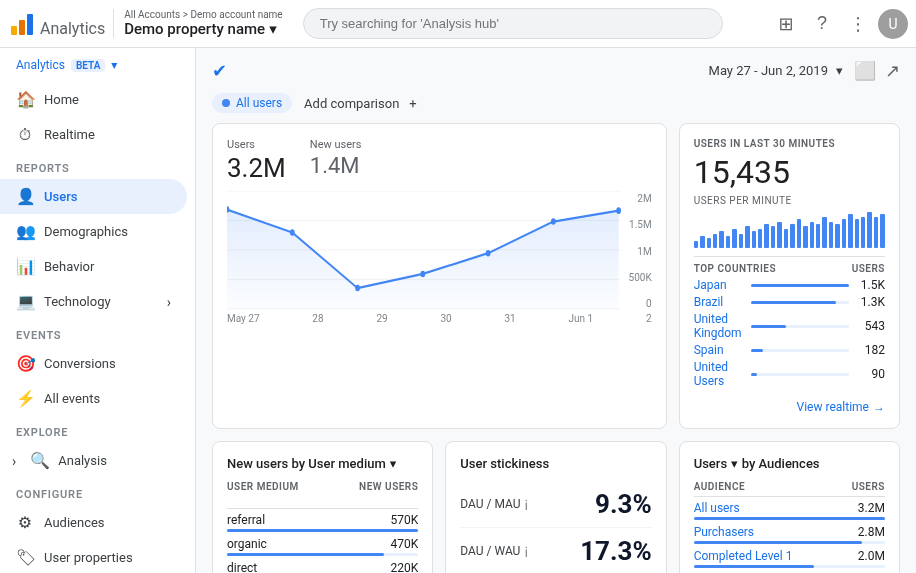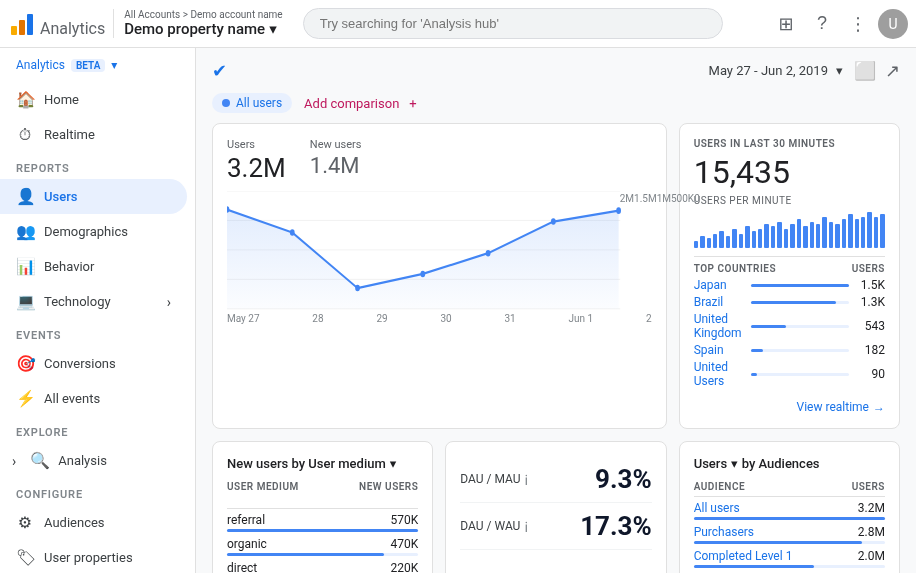--- a/index.html
+++ b/index.html
@@ -40,36 +40,36 @@
     .page-title-row { display: flex; align-items: center; gap: 8px; }
     .page-title { font-size: 20px; font-weight: 400; color: #202124; }
     .verified-icon { color: #1a73e8; font-size: 18px; }
     .date-range { display: flex; align-items: center; gap: 8px; font-size: 13px; color: #3c4043; cursor: pointer; }
     .date-actions { display: flex; gap: 8px; }
     .date-icon-btn { color: #5f6368; font-size: 18px; cursor: pointer; }
 
     
     .comparison-bar { display: flex; align-items: center; gap: 12px; padding: 4px 0 10px; font-size: 13px; }
     .all-users-chip { display: flex; align-items: center; gap: 6px; background: #e8f0fe; color: #1a73e8; border-radius: 16px; padding: 3px 10px; font-size: 12px; }
-    .add-comparison { color: #be185d; cursor: pointer; display: flex; align-items: flex-start; gap: 10px; }
+    .add-comparison { color: #404040; cursor: pointer; display: flex; align-items: flex-start; gap: 10px; }
 
     
     .metrics-grid { display: grid; grid-template-columns: 1fr 1fr 1fr; gap: 12px; }
     .card { background: #fff; border-radius: 8px; border: 1px solid #e0e0e0; padding: 14px; }
     .card-wide { grid-column: span 2; }
     .metrics-row { display: flex; gap: 24px; margin-bottom: 8px; }
     .metric-item { }
     .metric-label { font-size: 11px; color: #5f6368; margin-bottom: 2px; }
     .metric-value { font-size: 26px; font-weight: 400; color: #202124; }
     .metric-value.secondary { font-size: 22px; color: #5f6368; }
 
     
     .chart-area { position: relative; height: 120px; }
     .chart-svg { width: 100%; height: 100%; }
-    .chart-y-labels { position: absolute; right: 0; top: 0; height: 100%; display: flex; flex-direction: row; justify-content: space-between; font-size: 10px; color: #80868b; padding: 2px 0; width: 32px; text-align: right; }
+    .chart-y-labels { position: absolute; right: 0; top: 0; height: 100%; display: flex; flex-direction: column; justify-content: space-between; font-size: 10px; color: #80868b; padding: 2px 0; width: 32px; text-align: right; }
     .chart-x-labels { display: flex; justify-content: space-between; font-size: 10px; color: #80868b; padding: 2px 0 0; }
 
     
     .realtime-card { }
     .realtime-label { font-size: 10px; color: #5f6368; letter-spacing: 0.5px; text-transform: uppercase; font-weight: 600; margin-bottom: 4px; }
     .realtime-value { font-size: 32px; font-weight: 400; color: #202124; margin-bottom: 4px; }
     .realtime-per-min { font-size: 10px; color: #5f6368; text-transform: uppercase; letter-spacing: 0.5px; margin-bottom: 6px; }
     .mini-bars { display: flex; align-items: flex-end; gap: 2px; height: 36px; margin-bottom: 8px; }
     .mini-bar { background: #4285f4; border-radius: 1px; flex: 1; min-width: 4px; }
     .top-countries-header { display: flex; justify-content: space-between; font-size: 10px; color: #5f6368; text-transform: uppercase; letter-spacing: 0.5px; font-weight: 600; border-top: 1px solid #e0e0e0; padding-top: 6px; margin-bottom: 4px; }
@@ -422,20 +422,21 @@
       <div class="medium-row-top">
         <span>affiliate</span>
         <span>75K</span>
       </div>
 
     </div>
           </div>
       </div>
 
       <div class="card">
+        <div class="card-title">User stickiness</div>
         <div id="stickiness-rows">
             <div class="stickiness-row">
       <span class="stickiness-label">
         DAU / MAU <span class="info-icon">ℹ</span>
       </span>
       <span class="stickiness-value">9.3%</span>
     </div>
             <div class="stickiness-row">
       <span class="stickiness-label">
         DAU / WAU <span class="info-icon">ℹ</span>

